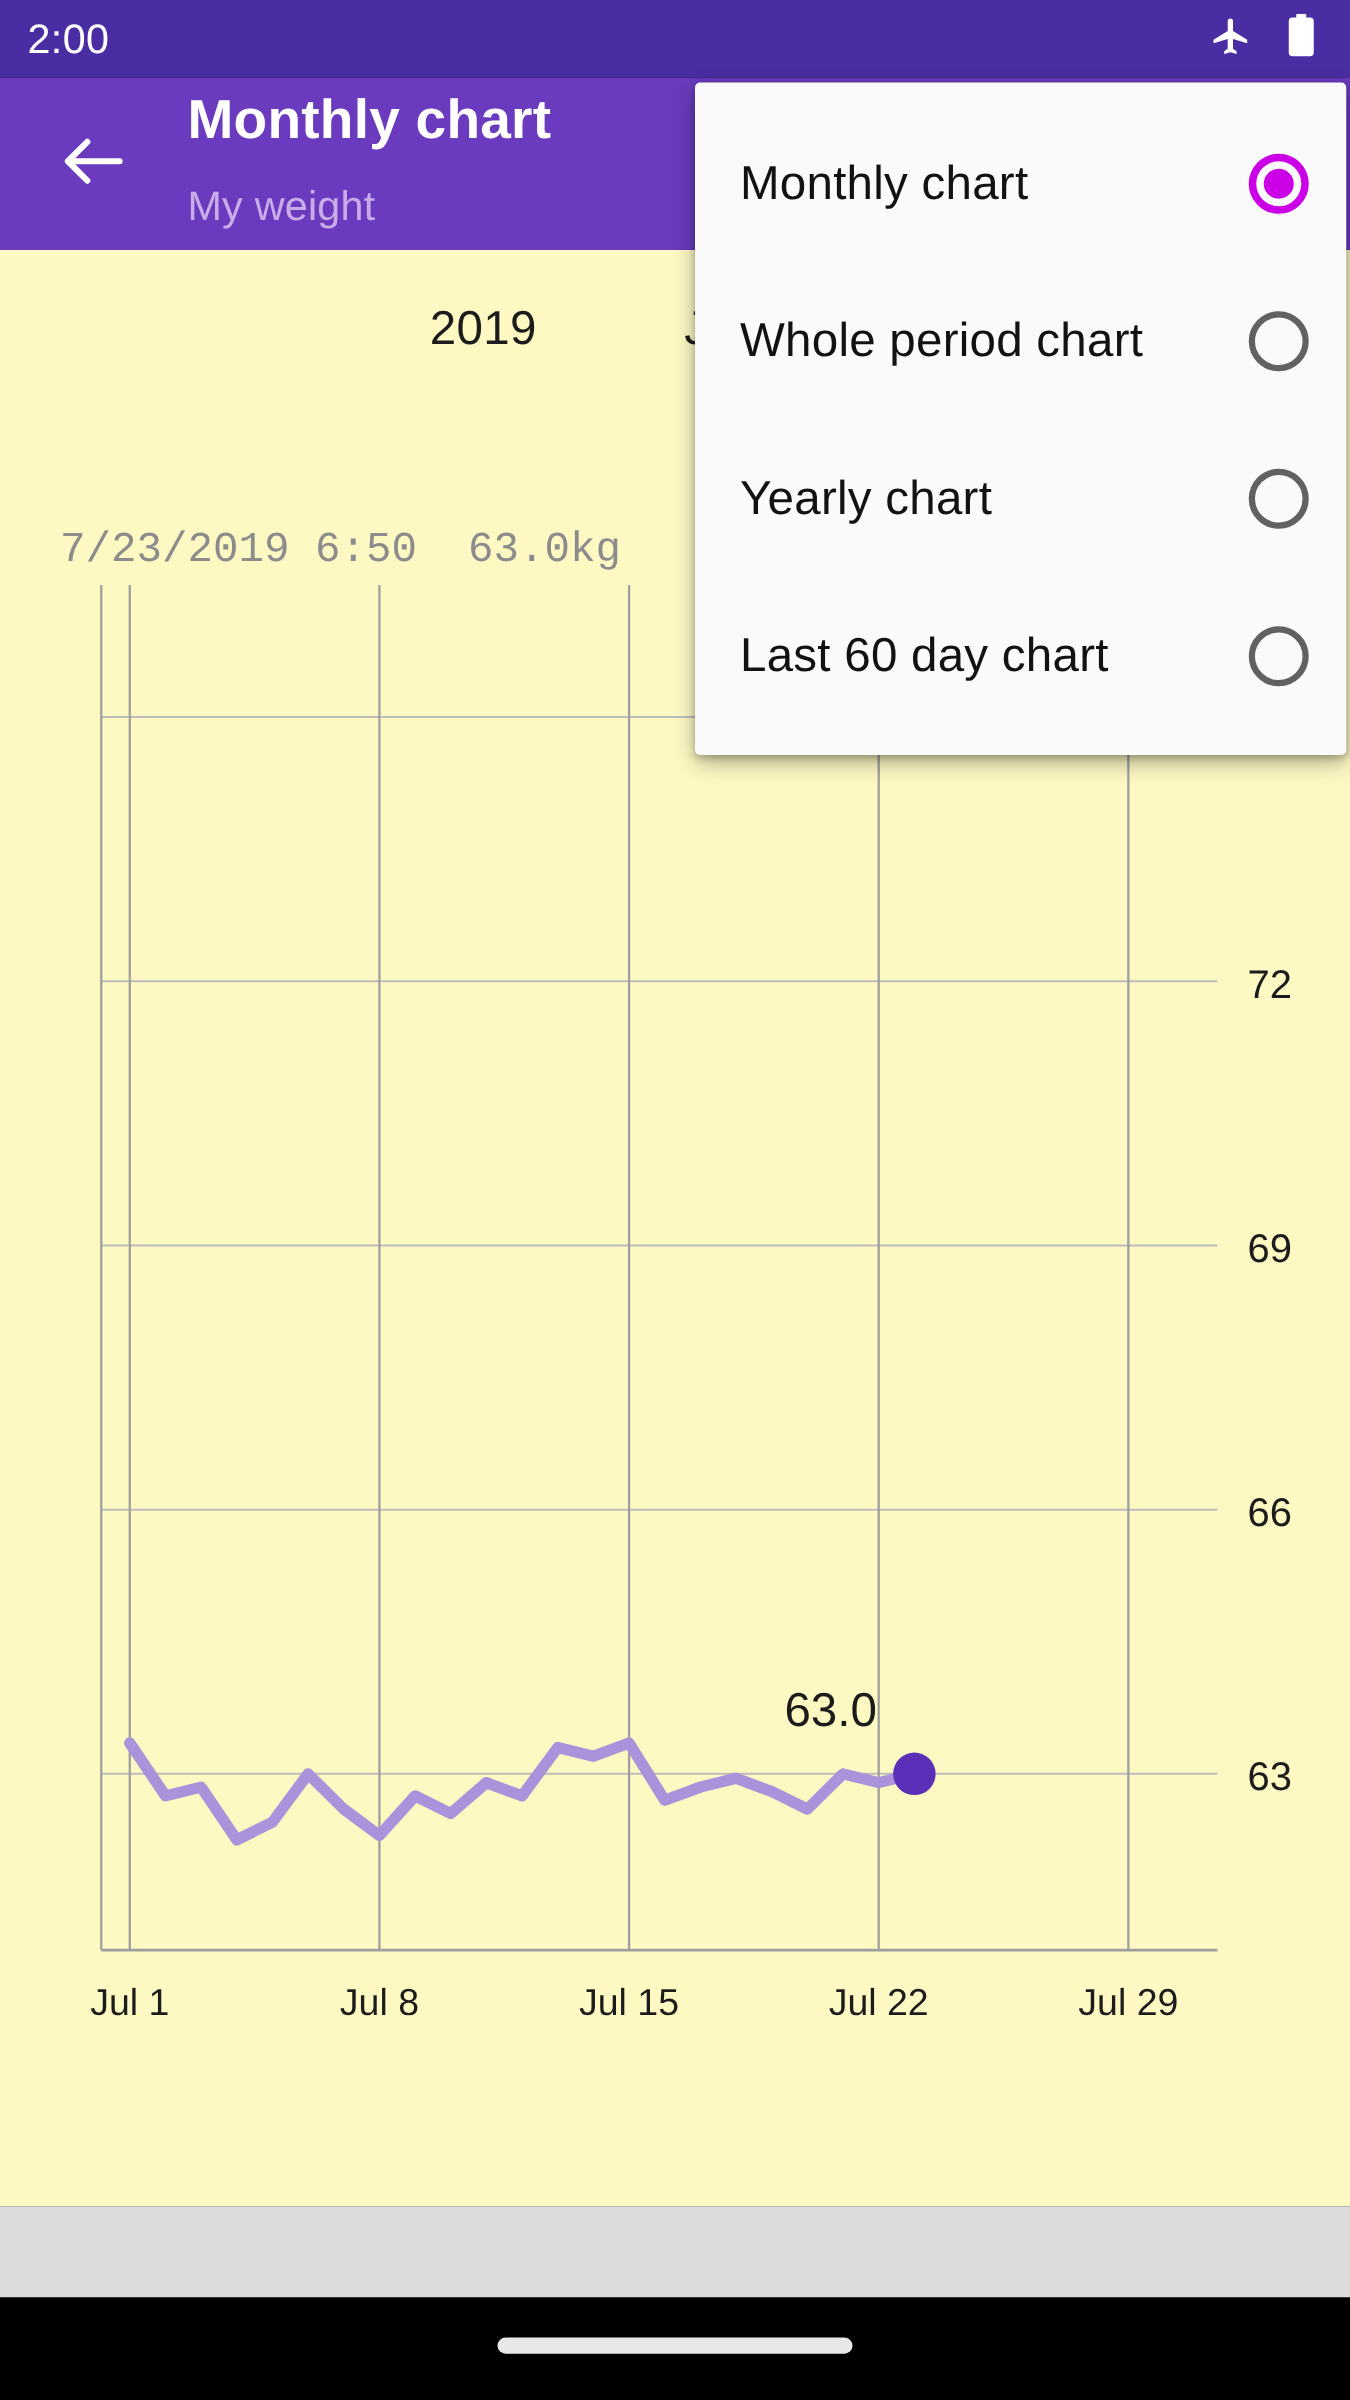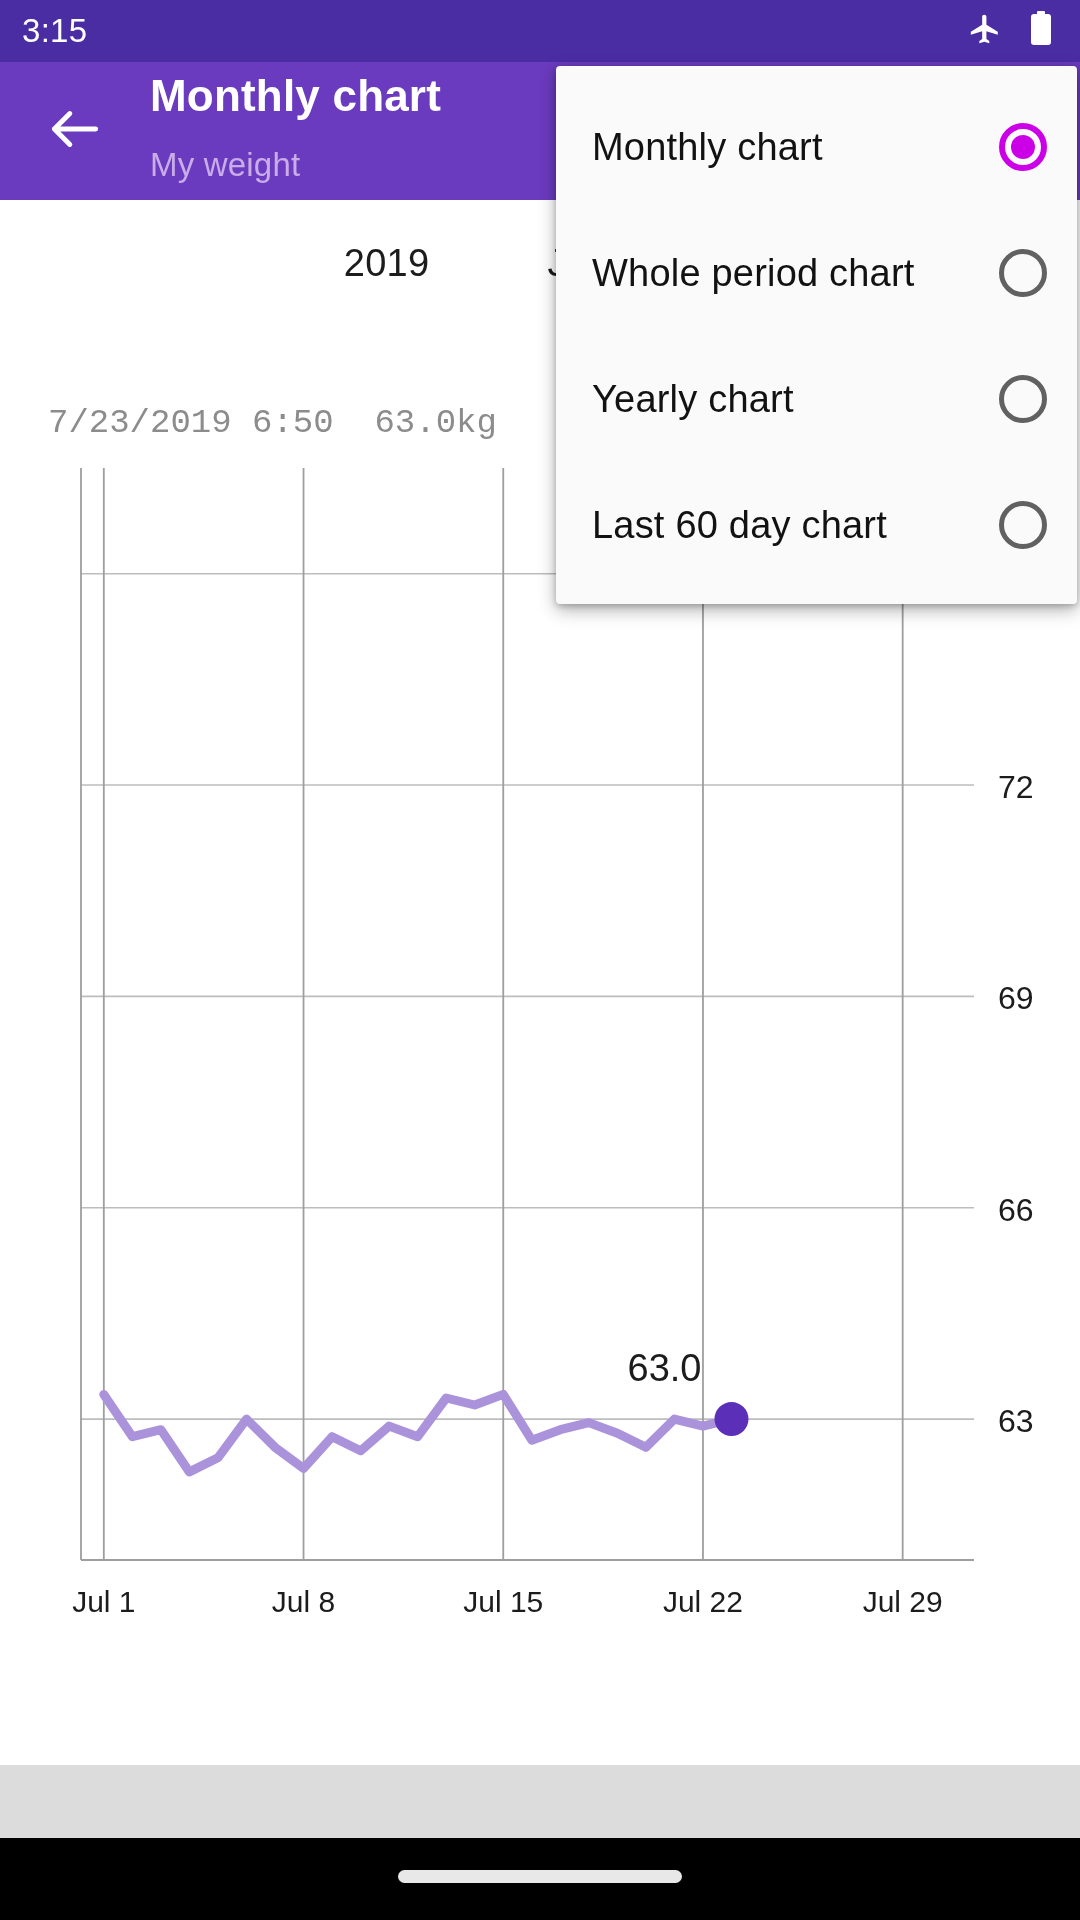--- a/index.html
+++ b/index.html
@@ -76,42 +76,42 @@
     line-height: 1.3;
     letter-spacing: 0.2px;
     margin-top: 23px;
   }
 
   
   #content {
     position: absolute;
     left: 0; top: 200px;
     width: 1080px; height: 1565px;
-    background: #ffffff;
+    background: #fef9c3;
   }
 
   #period-row {
     position: absolute;
     left: 0; top: 42px;
     width: 1080px;
     display: flex;
     justify-content: center;
     gap: 118px;
     padding-right: 120px;
     box-sizing: border-box;
   }
   .period-label {
     font-size: 38px;
     color: #1C1C1C;
     letter-spacing: 0.3px;
   }
 
   #note-block {
     position: absolute;
-    left: 48px; top: 115px;
+    left: 48px; top: 133px;
     font-family: "Liberation Mono", monospace;
     font-size: 34px;
     color: #8C8C8C;
     line-height: 1.28;
     white-space: pre;
   }
 
   
   #chart-wrap {
     position: absolute;
@@ -192,21 +192,21 @@
     width: 24px;
     height: 24px;
     border-radius: 50%;
     background: #CC00E6;
   }
 </style>
 </head>
 <body>
 
 <div id="status-bar">
-  <div id="status-clock">3:15</div>
+  <div id="status-clock">2:00</div>
   <div id="status-icons">
     <span class="status-ico">
       <svg width="34" height="34" viewBox="0 0 24 24" aria-hidden="true">
         <path fill="#ffffff" d="M21 16v-2l-8-5V3.5C13 2.67 12.33 2 11.5 2S10 2.67 10 3.5V9l-8 5v2l8-2.5V19l-2 1.5V22l3.5-1 3.5 1v-1.5L13 19v-5.5l8 2.5z"></path>
       </svg>
     </span>
     <span class="status-ico">
       <svg width="26" height="36" viewBox="0 0 26 36" aria-hidden="true">
         <rect x="9" y="0" width="8" height="4" rx="1" fill="#ffffff"></rect>
         <rect x="3" y="3" width="20" height="31" rx="3" fill="#ffffff"></rect>

